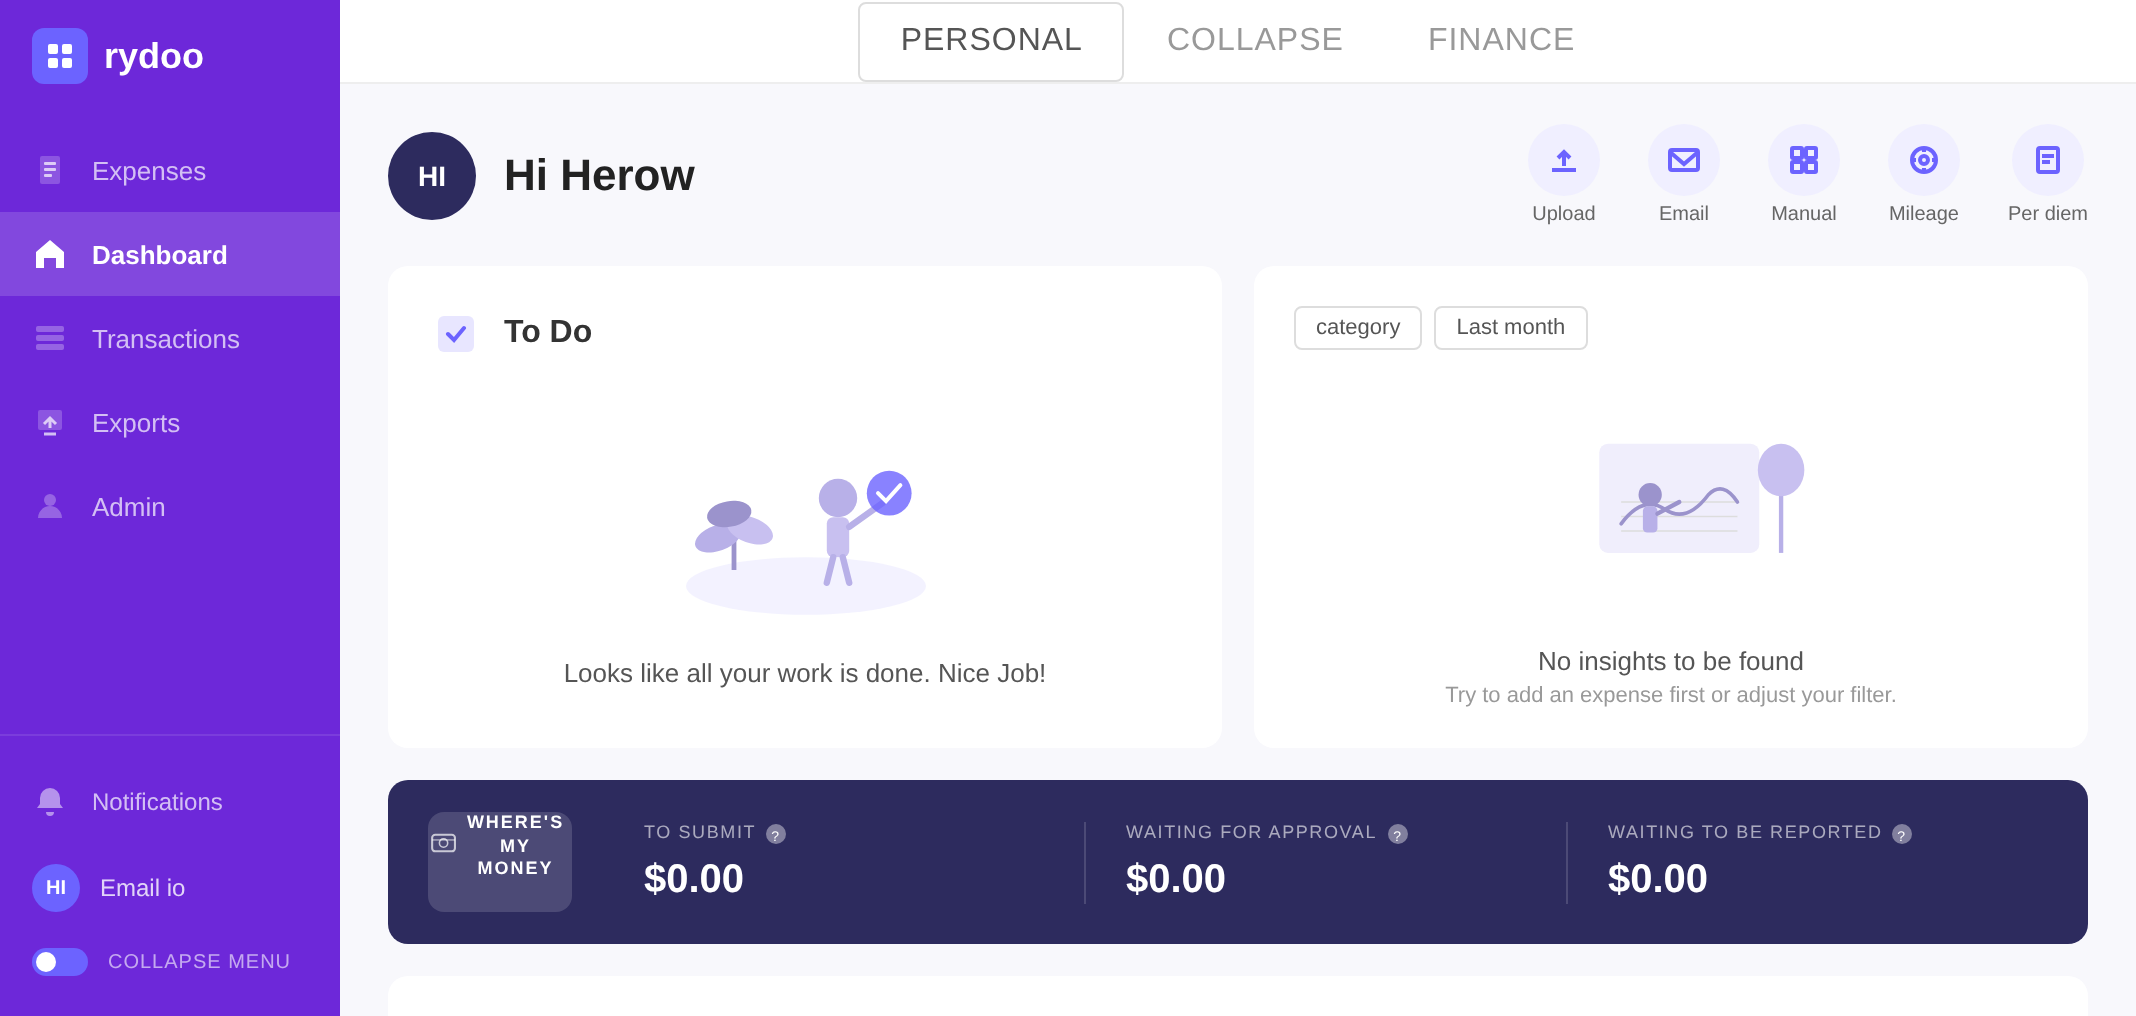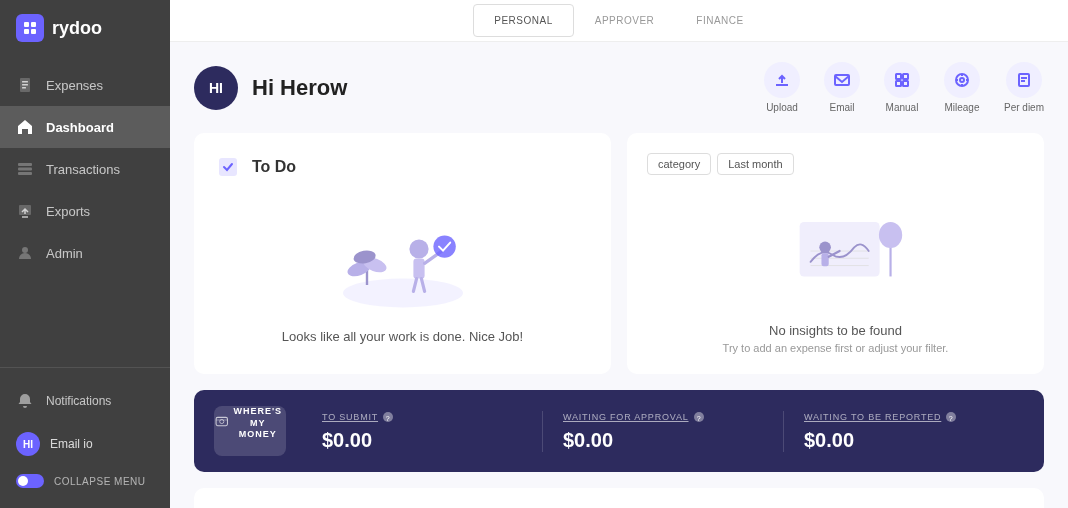--- a/index.html
+++ b/index.html
@@ -1,21 +1,21 @@
 <!DOCTYPE html>
 <html><head>
   <meta charset="utf-8">
   <style>
     * { box-sizing: border-box; margin: 0; padding: 0; }
     body { font-family: -apple-system, BlinkMacSystemFont, 'Segoe UI', sans-serif; display: flex; height: 508px; overflow: hidden; background: #f5f5f5; }
 
     
     .sidebar {
       width: 170px;
-      background: #404040;
+      background: #6d28d9;
       display: flex;
       flex-direction: column;
       height: 508px;
       flex-shrink: 0;
     }
     .sidebar-logo {
       display: flex;
       align-items: center;
       padding: 14px 16px;
       gap: 8px;
@@ -80,21 +80,21 @@
       background: white;
       border-bottom: 1px solid #eee;
       display: flex; align-items: center; justify-content: center;
       padding: 0 24px;
       height: 42px;
       flex-shrink: 0;
     }
     .top-tabs { display: flex; gap: 0; }
     .top-tab {
       padding: 10px 20px;
-      font-size: 10px;
+      font-size: 16px;
       color: #999;
       cursor: pointer;
       border: 1px solid transparent;
       border-radius: 4px;
       font-weight: 500;
       letter-spacing: 0.5px;
     }
     .top-tab.active {
       border: 1px solid #ddd;
       color: #555;
@@ -203,23 +203,22 @@
       flex: 1;
       padding: 0 20px;
       border-right: 1px solid rgba(255,255,255,0.15);
     }
     .money-section:last-child { border-right: none; }
     .money-section-label {
       font-size: 9px;
       color: rgba(255,255,255,0.6);
       text-transform: uppercase;
       letter-spacing: 0.8px;
-      display: flex; align-items: center; gap: 4px;
+      display: flex; gap: 4px;
       margin-bottom: 6px;
-      text-decoration: underline;
     }
     .money-section-value { font-size: 20px; font-weight: 600; color: white; }
 
     
     .illustration { width: 160px; height: 120px; }
 
     
     .rec-card {
       background: white;
       border-radius: 10px;
@@ -316,21 +315,21 @@
       <span class="collapse-label">COLLAPSE MENU</span>
     </div>
   </div>
 </div>
 
 <div class="main">
 
   <div class="top-nav">
     <div class="top-tabs">
       <div class="top-tab active">PERSONAL</div>
-      <div class="top-tab">APPROVER</div>
+      <div class="top-tab">COLLAPSE</div>
       <div class="top-tab">FINANCE</div>
     </div>
   </div>
 
   <div class="content">
 
     <div class="header-row">
       <div class="greeting-area">
         <div class="avatar-large">HI</div>
         <span class="greeting-text">Hi Herow</span>

